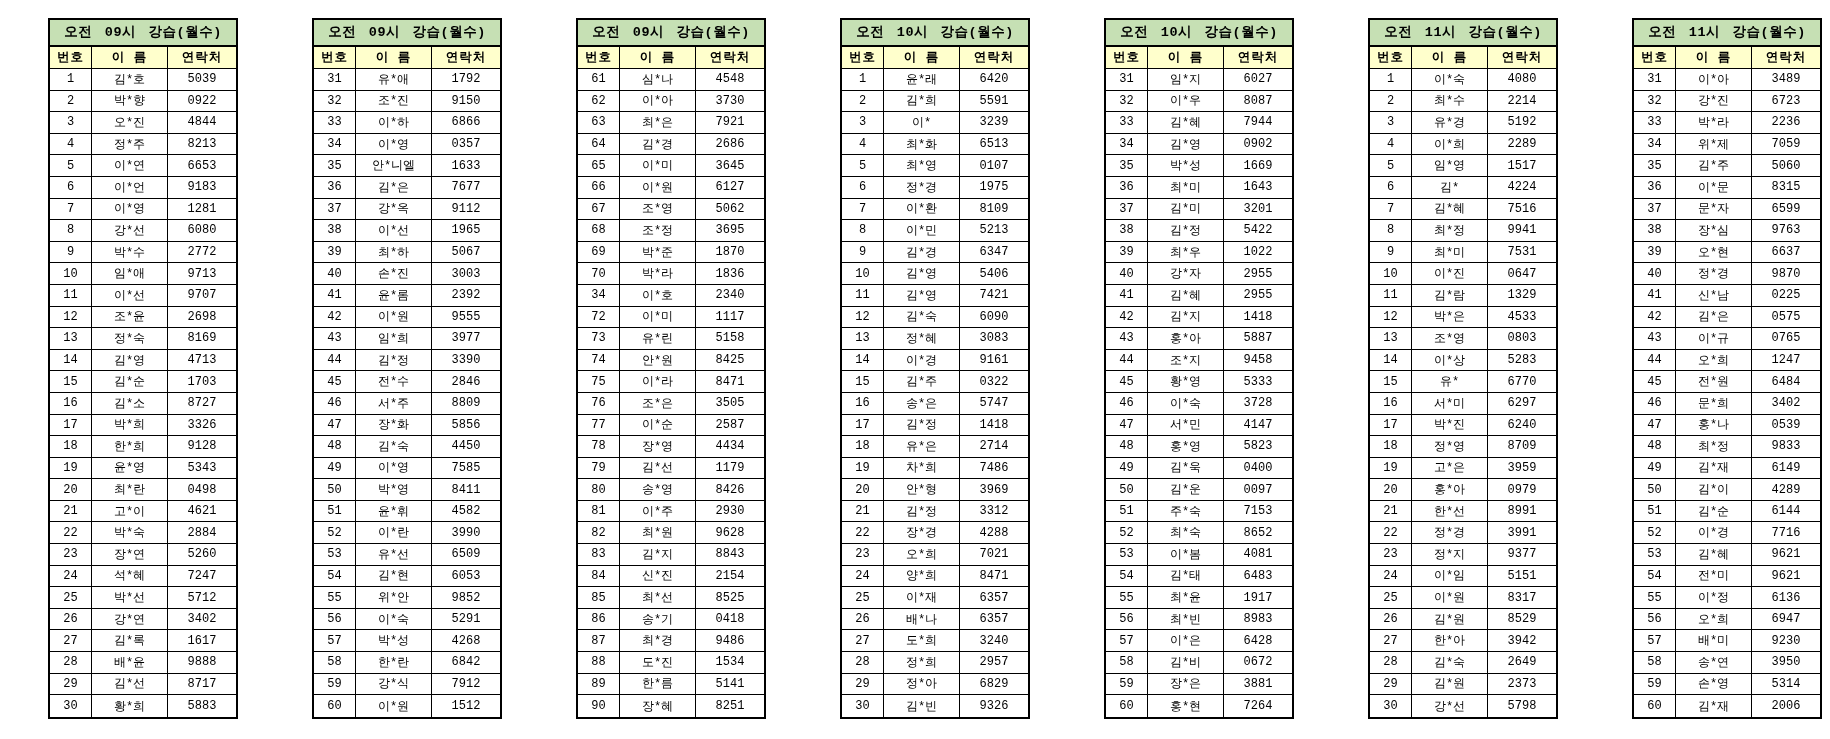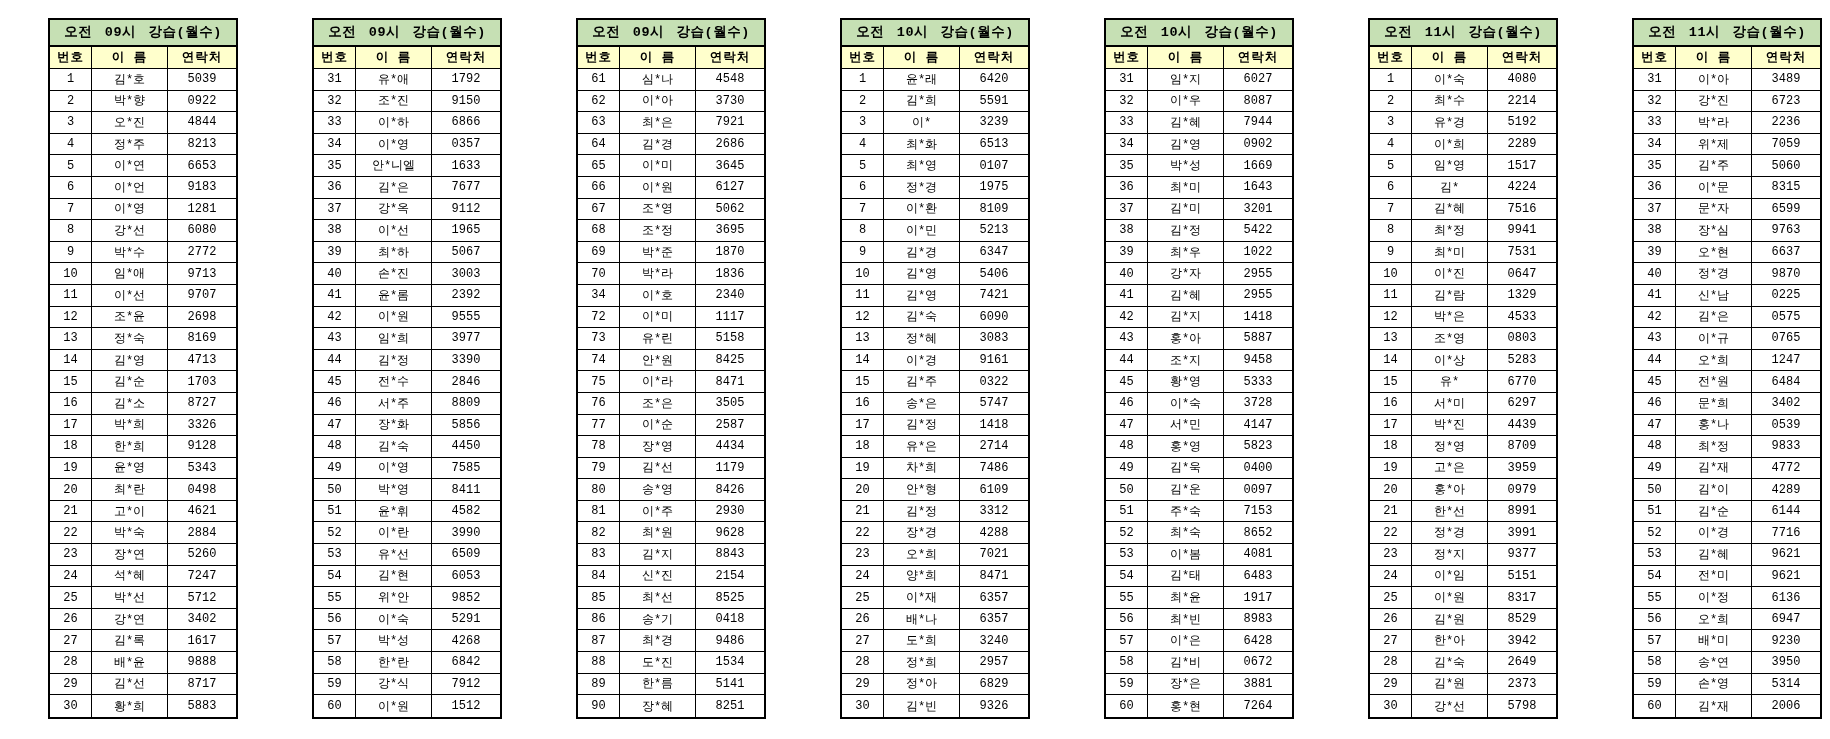--- a/index.html
+++ b/index.html
@@ -631,21 +631,21 @@
           <div class="t-cell c-tel">2714</div>
         </div>
         <div class="t-row">
           <div class="t-cell c-no">19</div>
           <div class="t-cell c-name">차*희</div>
           <div class="t-cell c-tel">7486</div>
         </div>
         <div class="t-row">
           <div class="t-cell c-no">20</div>
           <div class="t-cell c-name">안*형</div>
-          <div class="t-cell c-tel">6109</div>
+          <div class="t-cell c-tel">3969</div>
         </div>
         <div class="t-row">
           <div class="t-cell c-no">21</div>
           <div class="t-cell c-name">김*정</div>
           <div class="t-cell c-tel">3312</div>
         </div>
         <div class="t-row">
           <div class="t-cell c-no">22</div>
           <div class="t-cell c-name">장*경</div>
           <div class="t-cell c-tel">4288</div>
@@ -932,21 +932,21 @@
           <div class="t-cell c-tel">6770</div>
         </div>
         <div class="t-row">
           <div class="t-cell c-no">16</div>
           <div class="t-cell c-name">서*미</div>
           <div class="t-cell c-tel">6297</div>
         </div>
         <div class="t-row">
           <div class="t-cell c-no">17</div>
           <div class="t-cell c-name">박*진</div>
-          <div class="t-cell c-tel">4439</div>
+          <div class="t-cell c-tel">6240</div>
         </div>
         <div class="t-row">
           <div class="t-cell c-no">18</div>
           <div class="t-cell c-name">정*영</div>
           <div class="t-cell c-tel">8709</div>
         </div>
         <div class="t-row">
           <div class="t-cell c-no">19</div>
           <div class="t-cell c-name">고*은</div>
           <div class="t-cell c-tel">3959</div>
@@ -1100,21 +1100,21 @@
           <div class="t-cell c-tel">0539</div>
         </div>
         <div class="t-row">
           <div class="t-cell c-no">48</div>
           <div class="t-cell c-name">최*정</div>
           <div class="t-cell c-tel">9833</div>
         </div>
         <div class="t-row">
           <div class="t-cell c-no">49</div>
           <div class="t-cell c-name">김*재</div>
-          <div class="t-cell c-tel">4772</div>
+          <div class="t-cell c-tel">6149</div>
         </div>
         <div class="t-row">
           <div class="t-cell c-no">50</div>
           <div class="t-cell c-name">김*이</div>
           <div class="t-cell c-tel">4289</div>
         </div>
         <div class="t-row">
           <div class="t-cell c-no">51</div>
           <div class="t-cell c-name">김*순</div>
           <div class="t-cell c-tel">6144</div>

